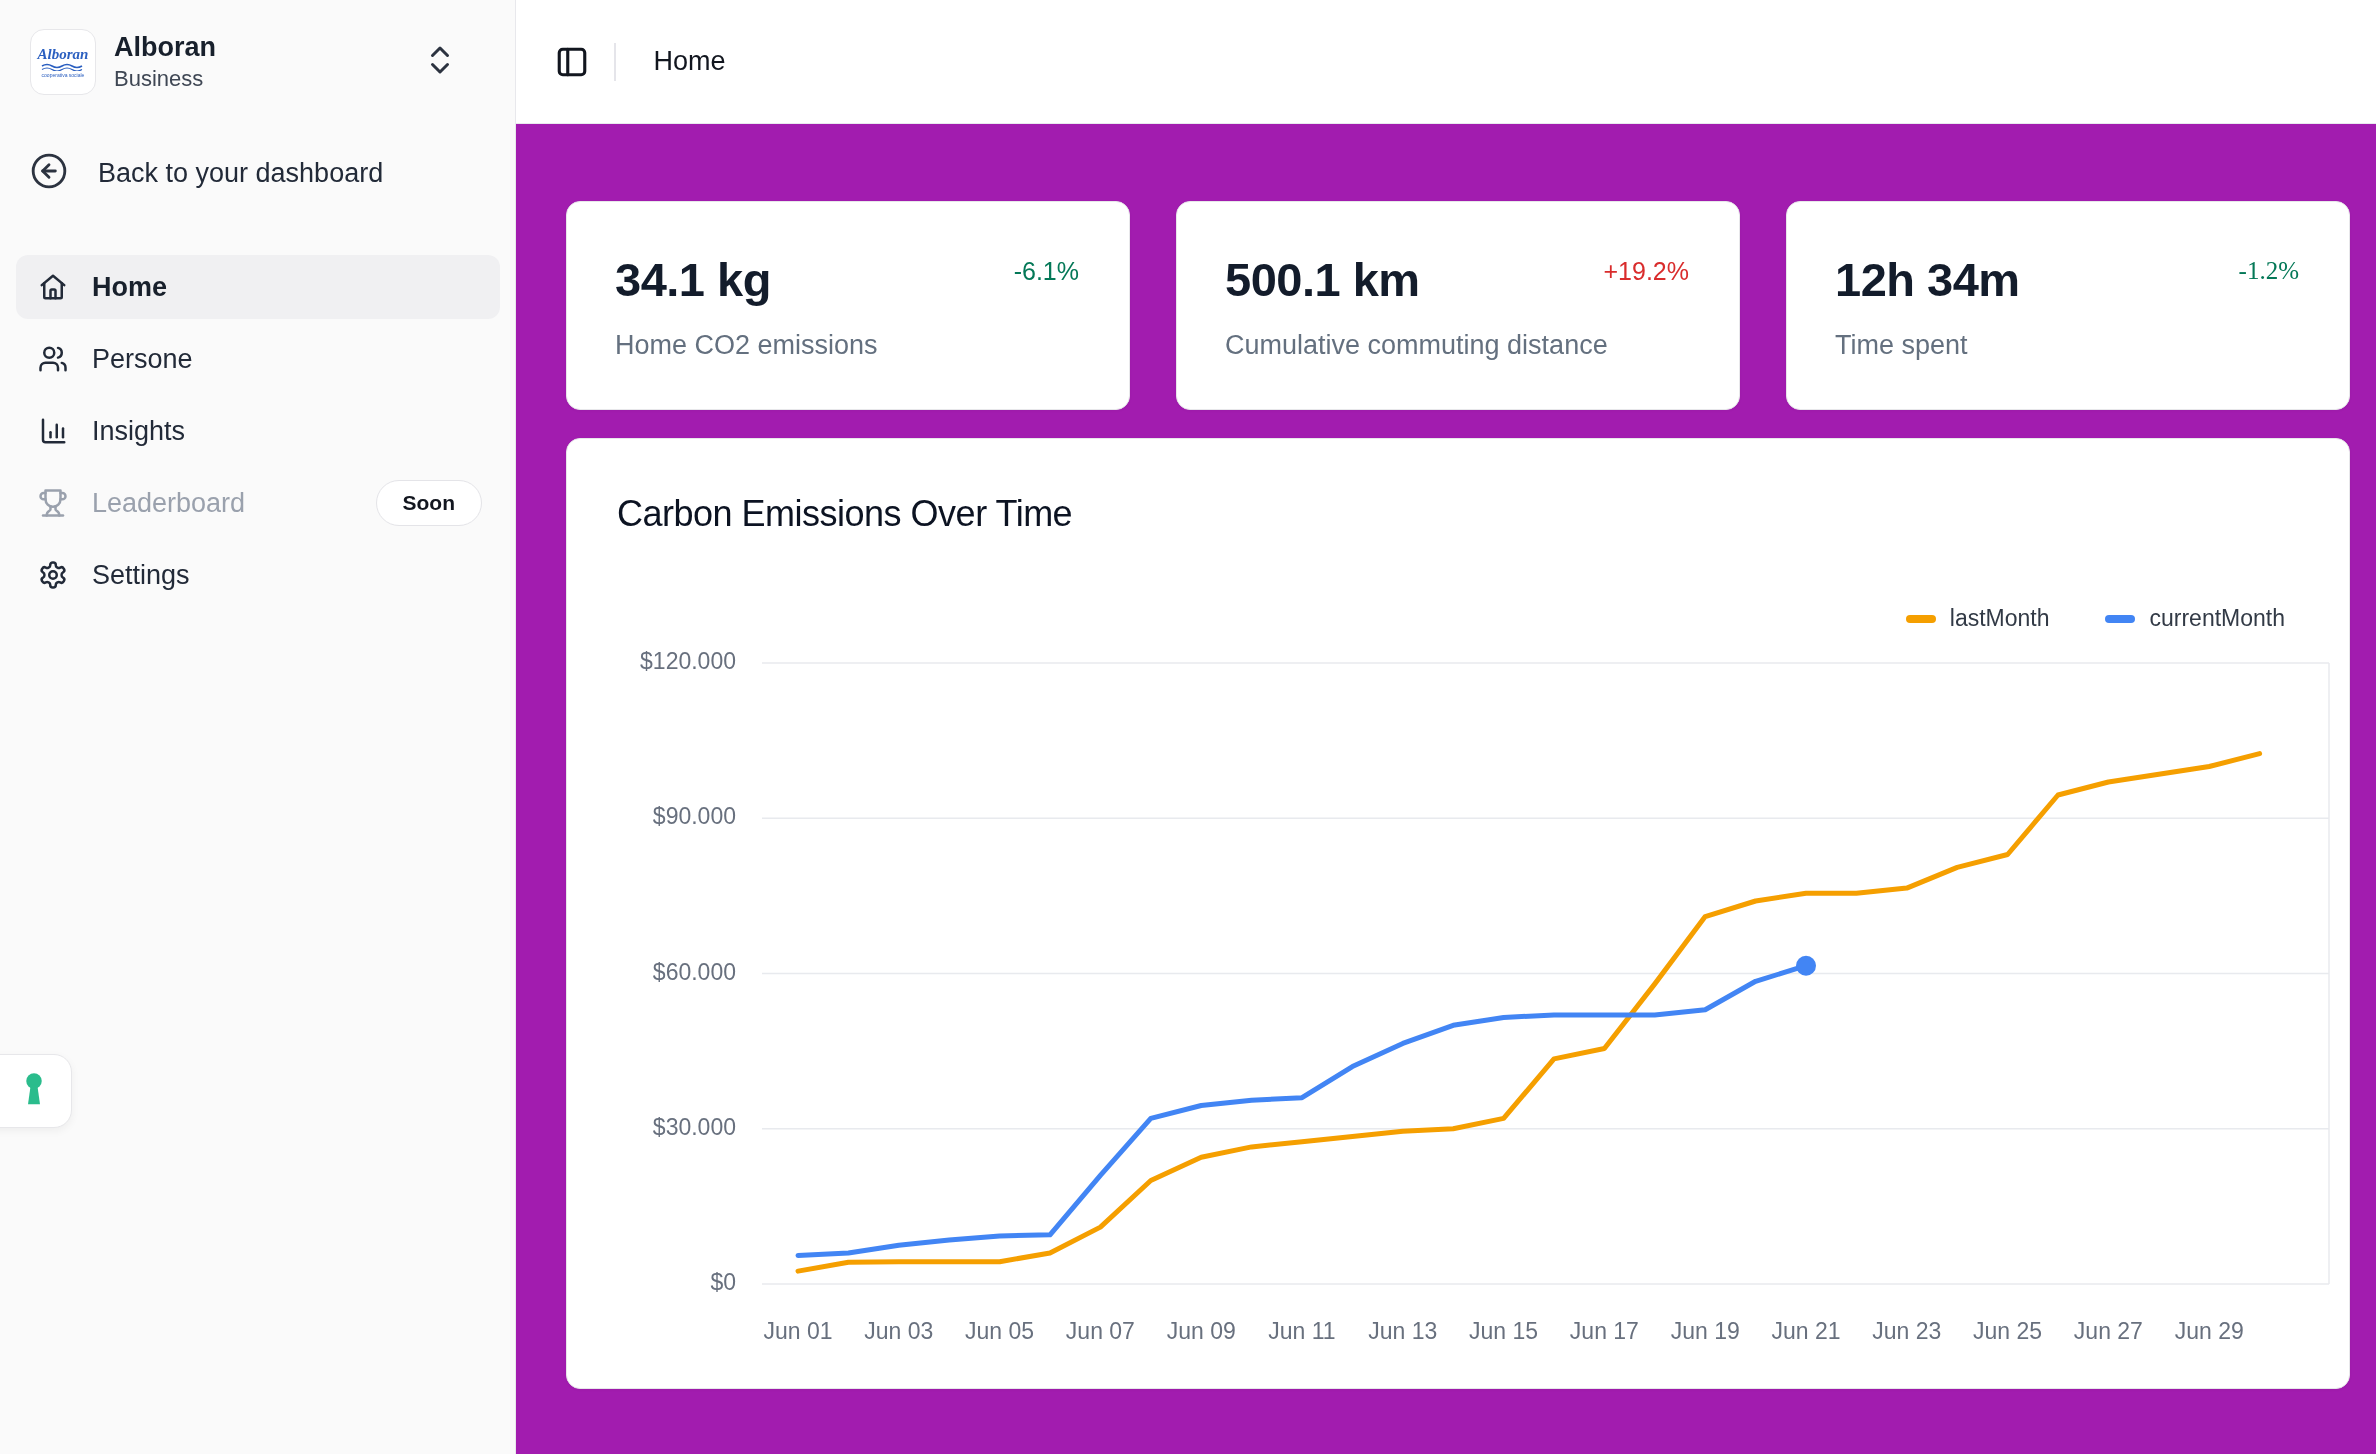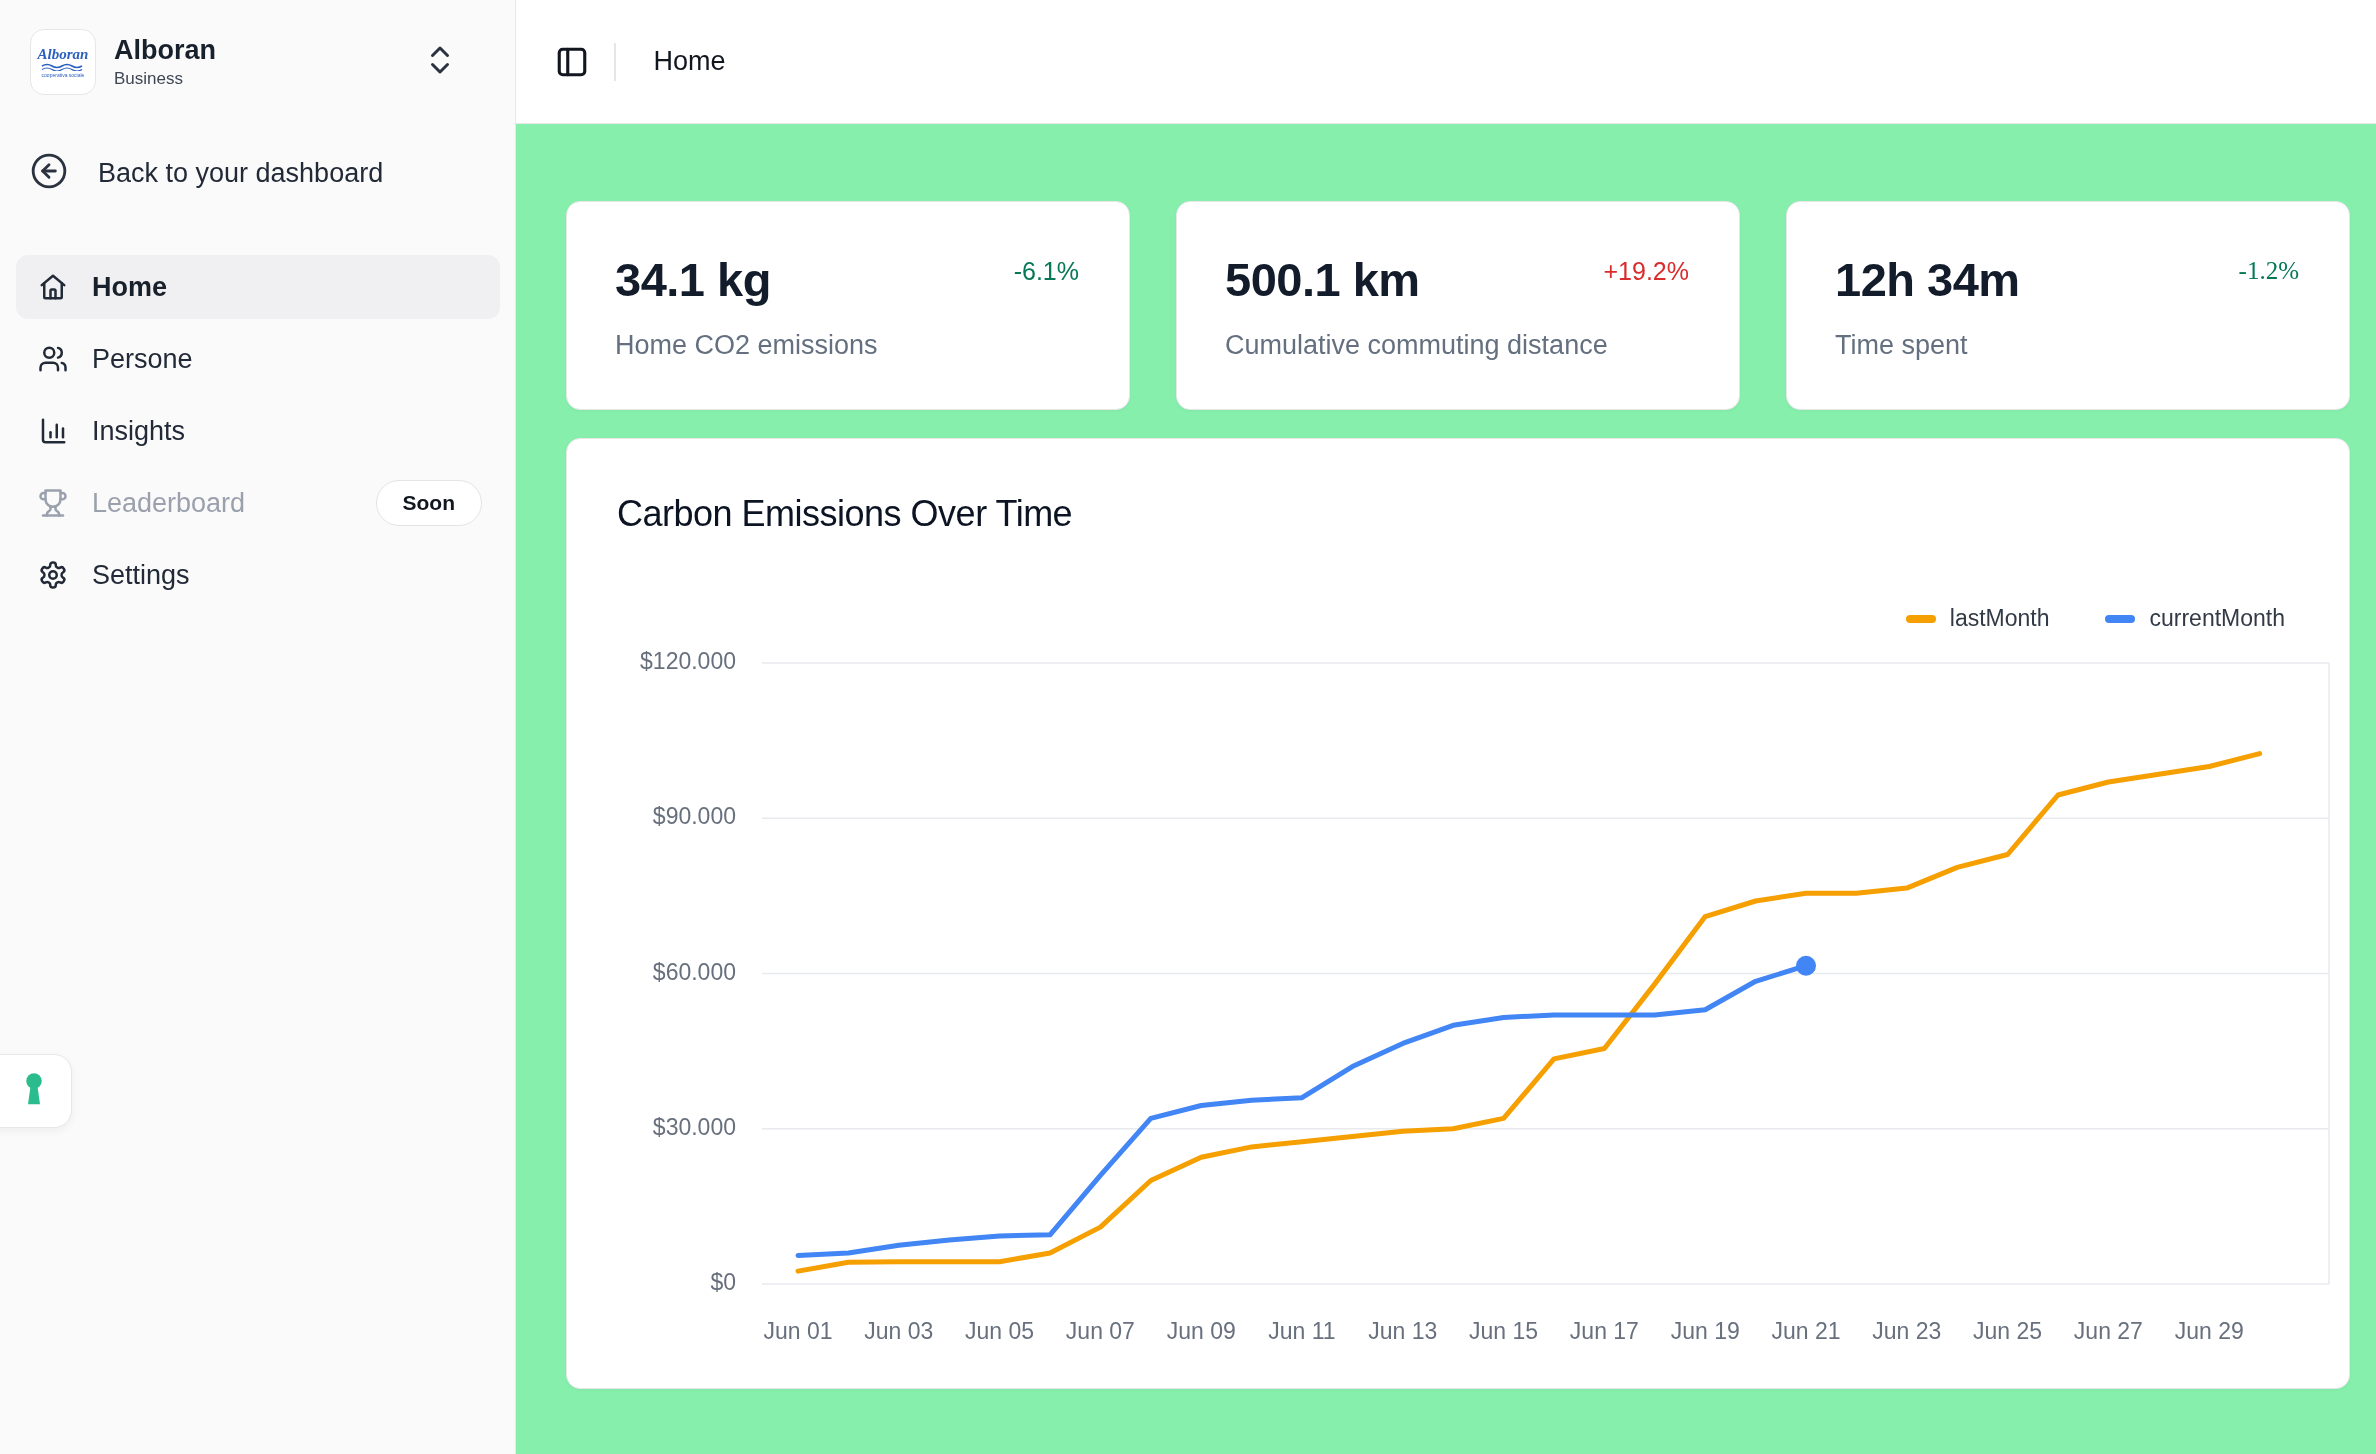--- a/index.html
+++ b/index.html
@@ -1,32 +1,32 @@
 <!DOCTYPE html>
 <html><head>
 <meta charset="utf-8">
 <style>
   * { margin:0; padding:0; box-sizing:border-box; }
   html,body { background:#ffffff; }
   body { font-family:"Liberation Sans", sans-serif; color:#18202c; }
-  .stage { position:relative; width:2376px; height:1454px; overflow:hidden; background:#86efac; }
+  .stage { position:relative; width:2376px; height:1454px; overflow:hidden; background:#a21caf; }
 
   
   .sidebar { position:absolute; left:0; top:0; width:516px; height:1454px;
              background:#fafafa; border-right:1.5px solid #e8e8ec; }
   .org-row { position:absolute; left:30px; top:28px; width:456px; height:68px; display:flex; align-items:center; cursor:pointer; }
   .org-logo { width:66px; height:66px; background:#ffffff; border:1.5px solid #e7e7ea; border-radius:14px;
               display:flex; flex-direction:column; align-items:center; justify-content:center; overflow:hidden; }
   .org-logo .logo-word { font-family:"Liberation Serif", serif; font-style:italic; font-weight:700;
                          font-size:15px; color:#2b5fc0; line-height:1; }
   .org-logo .logo-sub { font-size:5px; color:#2b5fc0; margin-top:1px; }
   .org-logo svg.wave { display:block; margin-top:1px; }
   .org-text { margin-left:18px; }
   .org-name { font-size:27px; font-weight:700; color:#18202c; line-height:1.15; }
-  .org-plan { font-size:17px; color:#3f4754; margin-top:3px; }
+  .org-plan { font-size:22px; color:#3f4754; margin-top:3px; }
   .org-chevrons { position:absolute; right:28px; top:14px; color:#2c3340; }
 
   .back-row { position:absolute; left:30px; top:152px; display:flex; align-items:center; gap:30px; cursor:pointer; }
   .back-row .txt { font-size:27px; color:#222a38; }
   .back-row svg { color:#2c3340; }
 
   .nav { position:absolute; left:16px; top:255px; width:484px; }
   .nav-item { position:relative; height:64px; border-radius:12px; display:flex; align-items:center;
               padding-left:22px; margin-bottom:8px; cursor:pointer; }
   .nav-item .icon { width:30px; height:30px; color:#222a38; flex:none; }

